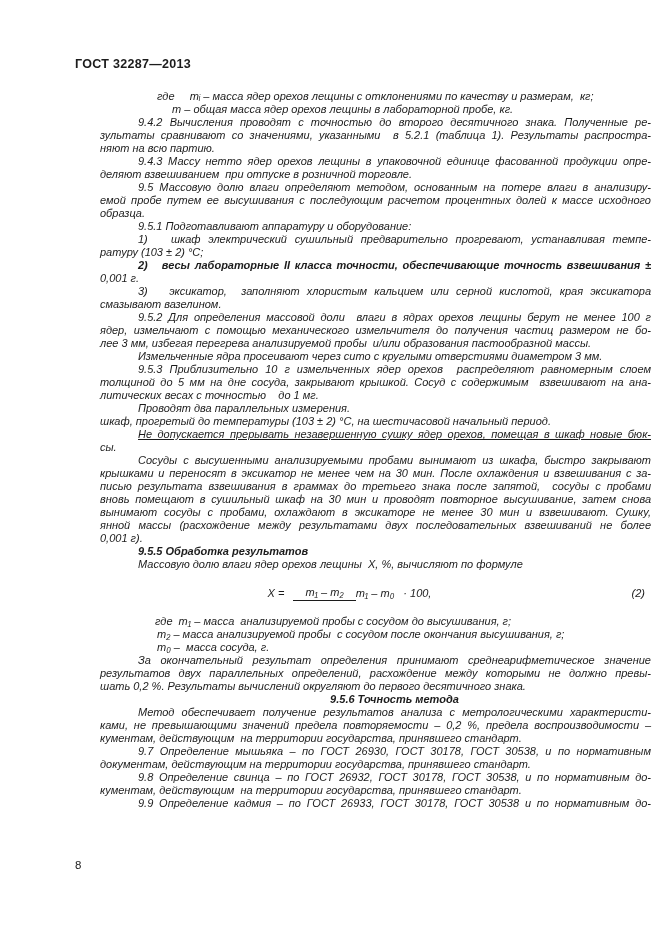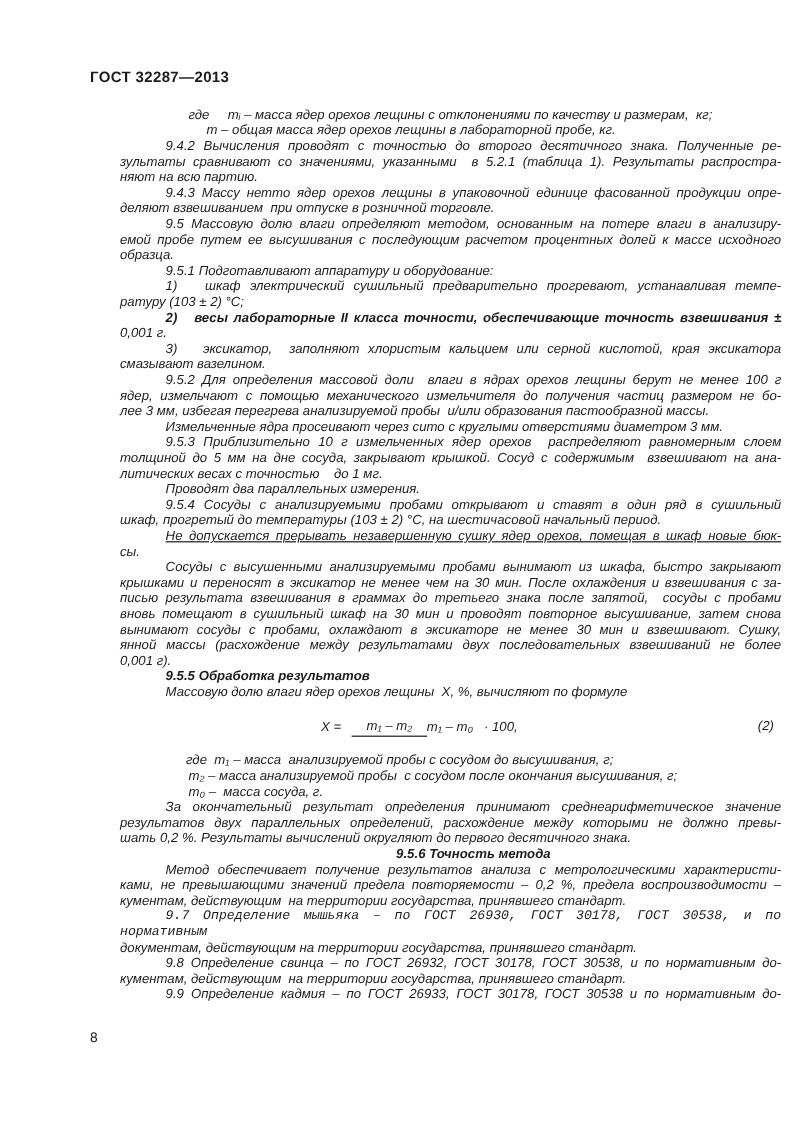--- a/index.html
+++ b/index.html
@@ -66,21 +66,20 @@
         <div class="tl j" style="text-indent: 38px;">3)&nbsp;&nbsp; эксикатор,&nbsp; заполняют хлористым кальцием или серной кислотой, края эксикатора</div>
         <div class="tl">смазывают вазелином.</div>
         <div class="tl j" style="text-indent: 38px;">9.5.2 Для определения массовой доли&nbsp; влаги в ядрах орехов лещины берут не менее 100 г</div>
         <div class="tl j">ядер, измельчают с помощью механического измельчителя до получения частиц размером не бо-</div>
         <div class="tl">лее 3 мм, избегая перегрева анализируемой пробы&nbsp; и/или образования пастообразной массы.</div>
         <div class="tl" style="text-indent: 38px;">Измельченные ядра просеивают через сито с круглыми отверстиями диаметром 3 мм.</div>
         <div class="tl j" style="text-indent: 38px;">9.5.3 Приблизительно 10 г измельченных ядер орехов&nbsp; распределяют равномерным слоем</div>
         <div class="tl j">толщиной до 5 мм на дне сосуда, закрывают крышкой. Сосуд с содержимым&nbsp; взвешивают на ана-</div>
         <div class="tl">литических весах с точностью&nbsp;&nbsp;&nbsp; до 1 мг.</div>
         <div class="tl" style="text-indent: 38px;">Проводят два параллельных измерения.</div>
-        <div class="tl j" style="text-indent: 38px;">9.5.4 Сосуды с анализируемыми пробами открывают и ставят в один ряд в сушильный</div>
         <div class="tl">шкаф, прогретый до температуры (103 ± 2) °С, на шестичасовой начальный период.</div>
         <div class="tl j" style="text-indent: 38px; text-decoration: underline;">Не допускается прерывать незавершенную сушку ядер орехов, помещая в шкаф новые бюк-</div>
         <div class="tl">сы.</div>
         <div class="tl j" style="text-indent: 38px;">Сосуды с высушенными анализируемыми пробами вынимают из шкафа, быстро закрывают</div>
         <div class="tl j">крышками и переносят в эксикатор не менее чем на 30 мин. После охлаждения и взвешивания с за-</div>
         <div class="tl j">писью результата взвешивания в граммах до третьего знака после запятой,&nbsp; сосуды с пробами</div>
         <div class="tl j">вновь помещают в сушильный шкаф на 30 мин и проводят повторное высушивание, затем снова</div>
         <div class="tl j">вынимают сосуды с пробами, охлаждают в эксикаторе не менее 30 мин и взвешивают. Сушку,</div>
         <div class="tl j">янной массы (расхождение между результатами двух последовательных взвешиваний не более</div>
         <div class="tl">0,001 г).</div>
@@ -104,21 +103,21 @@
         <div class="tl" style="text-indent: 55px;">где&nbsp; m₁ – масса&nbsp; анализируемой пробы с сосудом до высушивания, г;</div>
         <div class="tl" style="text-indent: 57px;">m₂ – масса анализируемой пробы&nbsp; с сосудом после окончания высушивания, г;</div>
         <div class="tl" style="text-indent: 57px;">m₀ –&nbsp; масса сосуда, г.</div>
         <div class="tl j" style="text-indent: 38px;">За окончательный результат определения принимают среднеарифметическое значение</div>
         <div class="tl j">результатов двух параллельных определений, расхождение между которыми не должно превы-</div>
         <div class="tl">шать 0,2 %. Результаты вычислений округляют до первого десятичного знака.</div>
         <div class="tl b" style="text-indent: 38px; text-align: center;">9.5.6 Точность метода</div>
         <div class="tl j" style="text-indent: 38px;">Метод обеспечивает получение результатов анализа с метрологическими характеристи-</div>
         <div class="tl j">ками, не превышающими значений предела повторяемости – 0,2 %, предела воспроизводимости –</div>
         <div class="tl">кументам, действующим&nbsp; на территории государства, принявшего стандарт.</div>
-        <div class="tl j" style="text-indent: 38px; font-family: Liberation Mono, monospace;">9.7 Определение мышьяка – по ГОСТ 26930, ГОСТ 30178, ГОСТ 30538, и по нормативным</div>
+        <div class="tl j" style="text-indent: 38px;">9.7 Определение мышьяка – по ГОСТ 26930, ГОСТ 30178, ГОСТ 30538, и по нормативным</div>
         <div class="tl">документам, действующим на территории государства, принявшего стандарт.</div>
         <div class="tl j" style="text-indent: 38px;">9.8 Определение свинца – по ГОСТ 26932, ГОСТ 30178, ГОСТ 30538, и по нормативным до-</div>
         <div class="tl">кументам, действующим&nbsp; на территории государства, принявшего стандарт.</div>
         <div class="tl j" style="text-indent: 38px;">9.9 Определение кадмия – по ГОСТ 26933, ГОСТ 30178, ГОСТ 30538 и по нормативным до-</div>
       </div>
   </div>
 
   <div class="page-number">8</div>
 </div>
 

